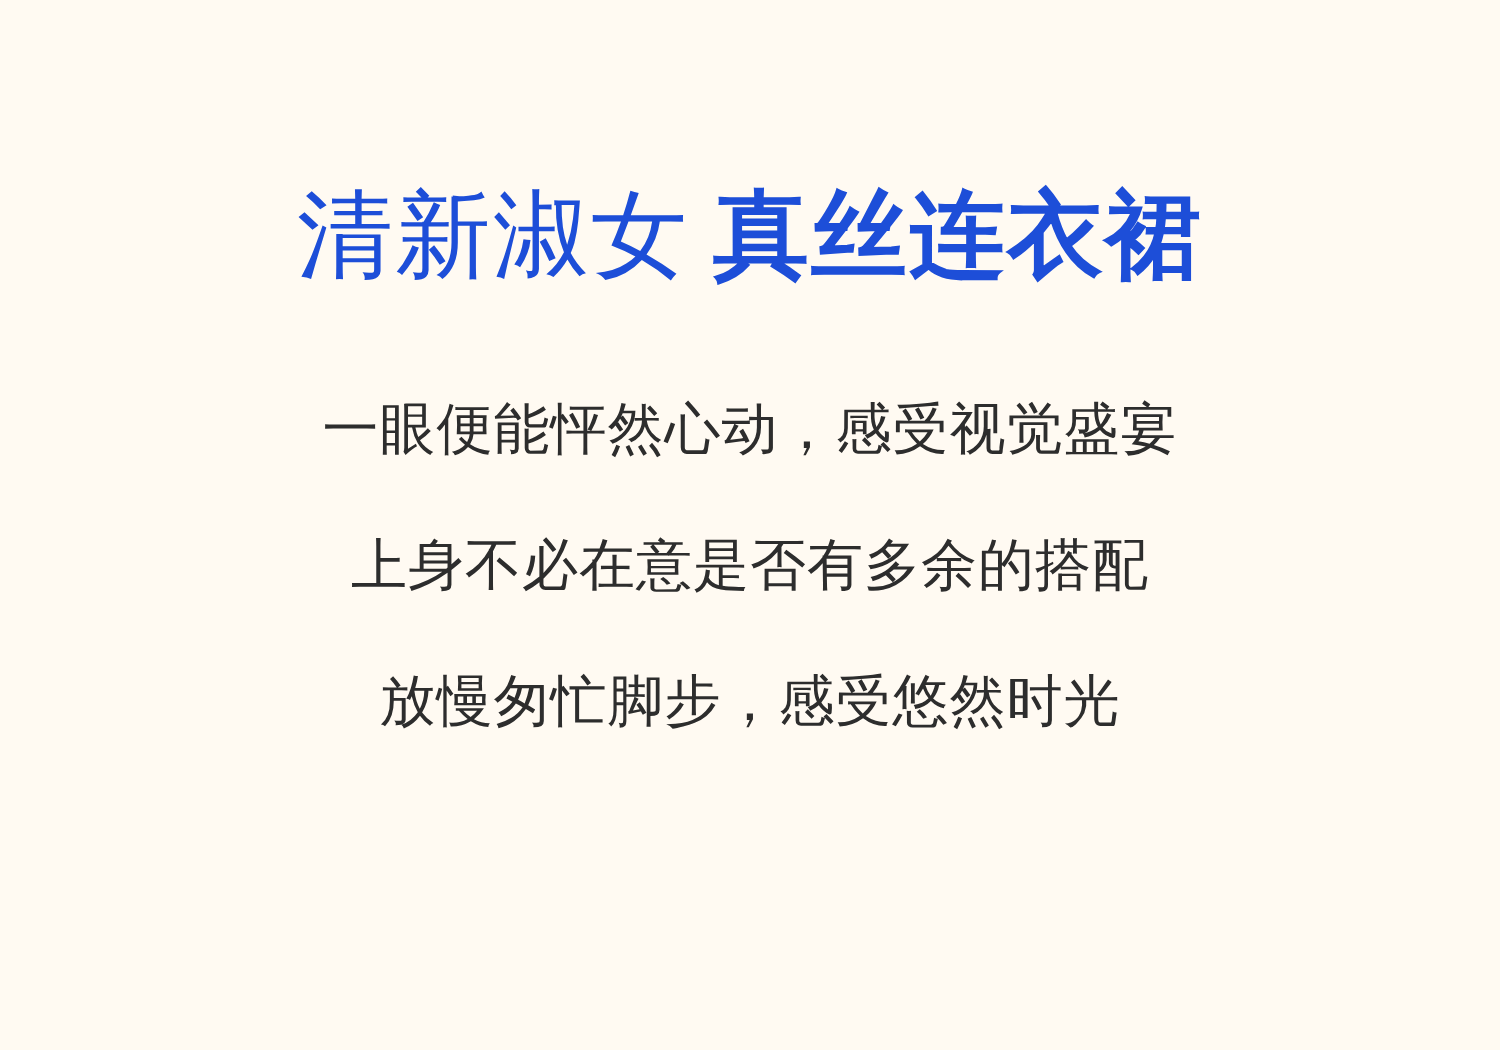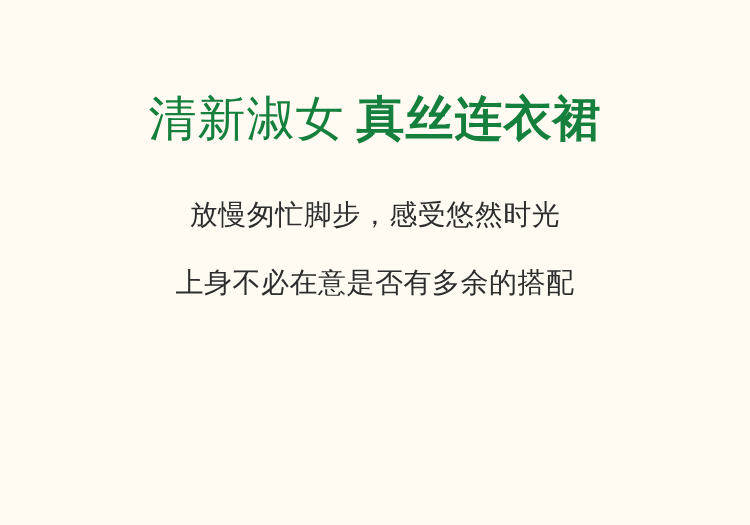--- a/index.html
+++ b/index.html
@@ -9,21 +9,21 @@
     height: 525px;
     background: #FFFAF2;
     font-family: "Liberation Sans", sans-serif;
     overflow: hidden;
   }
   .title {
     padding-top: 94px;
     text-align: center;
     font-size: 48px;
     line-height: 1.05;
-    color: #15803d;
+    color: #1d4ed8;
     letter-spacing: 1px;
     white-space: nowrap;
   }
   .title .light {
     font-weight: 400;
   }
   .title .bold {
     font-weight: 700;
     margin-left: 12px;
   }
@@ -42,16 +42,17 @@
 </style>
 </head>
 <body>
 
 <div class="page">
   <h1 class="title">
     <span class="light">清新淑女</span><span class="bold">真丝连衣裙</span>
   </h1>
 
   <div class="desc">
+    <p>一眼便能怦然心动，感受视觉盛宴</p>
+    <p>上身不必在意是否有多余的搭配</p>
     <p>放慢匆忙脚步，感受悠然时光</p>
-    <p>上身不必在意是否有多余的搭配</p>
   </div>
 </div>
 
 </body></html>

